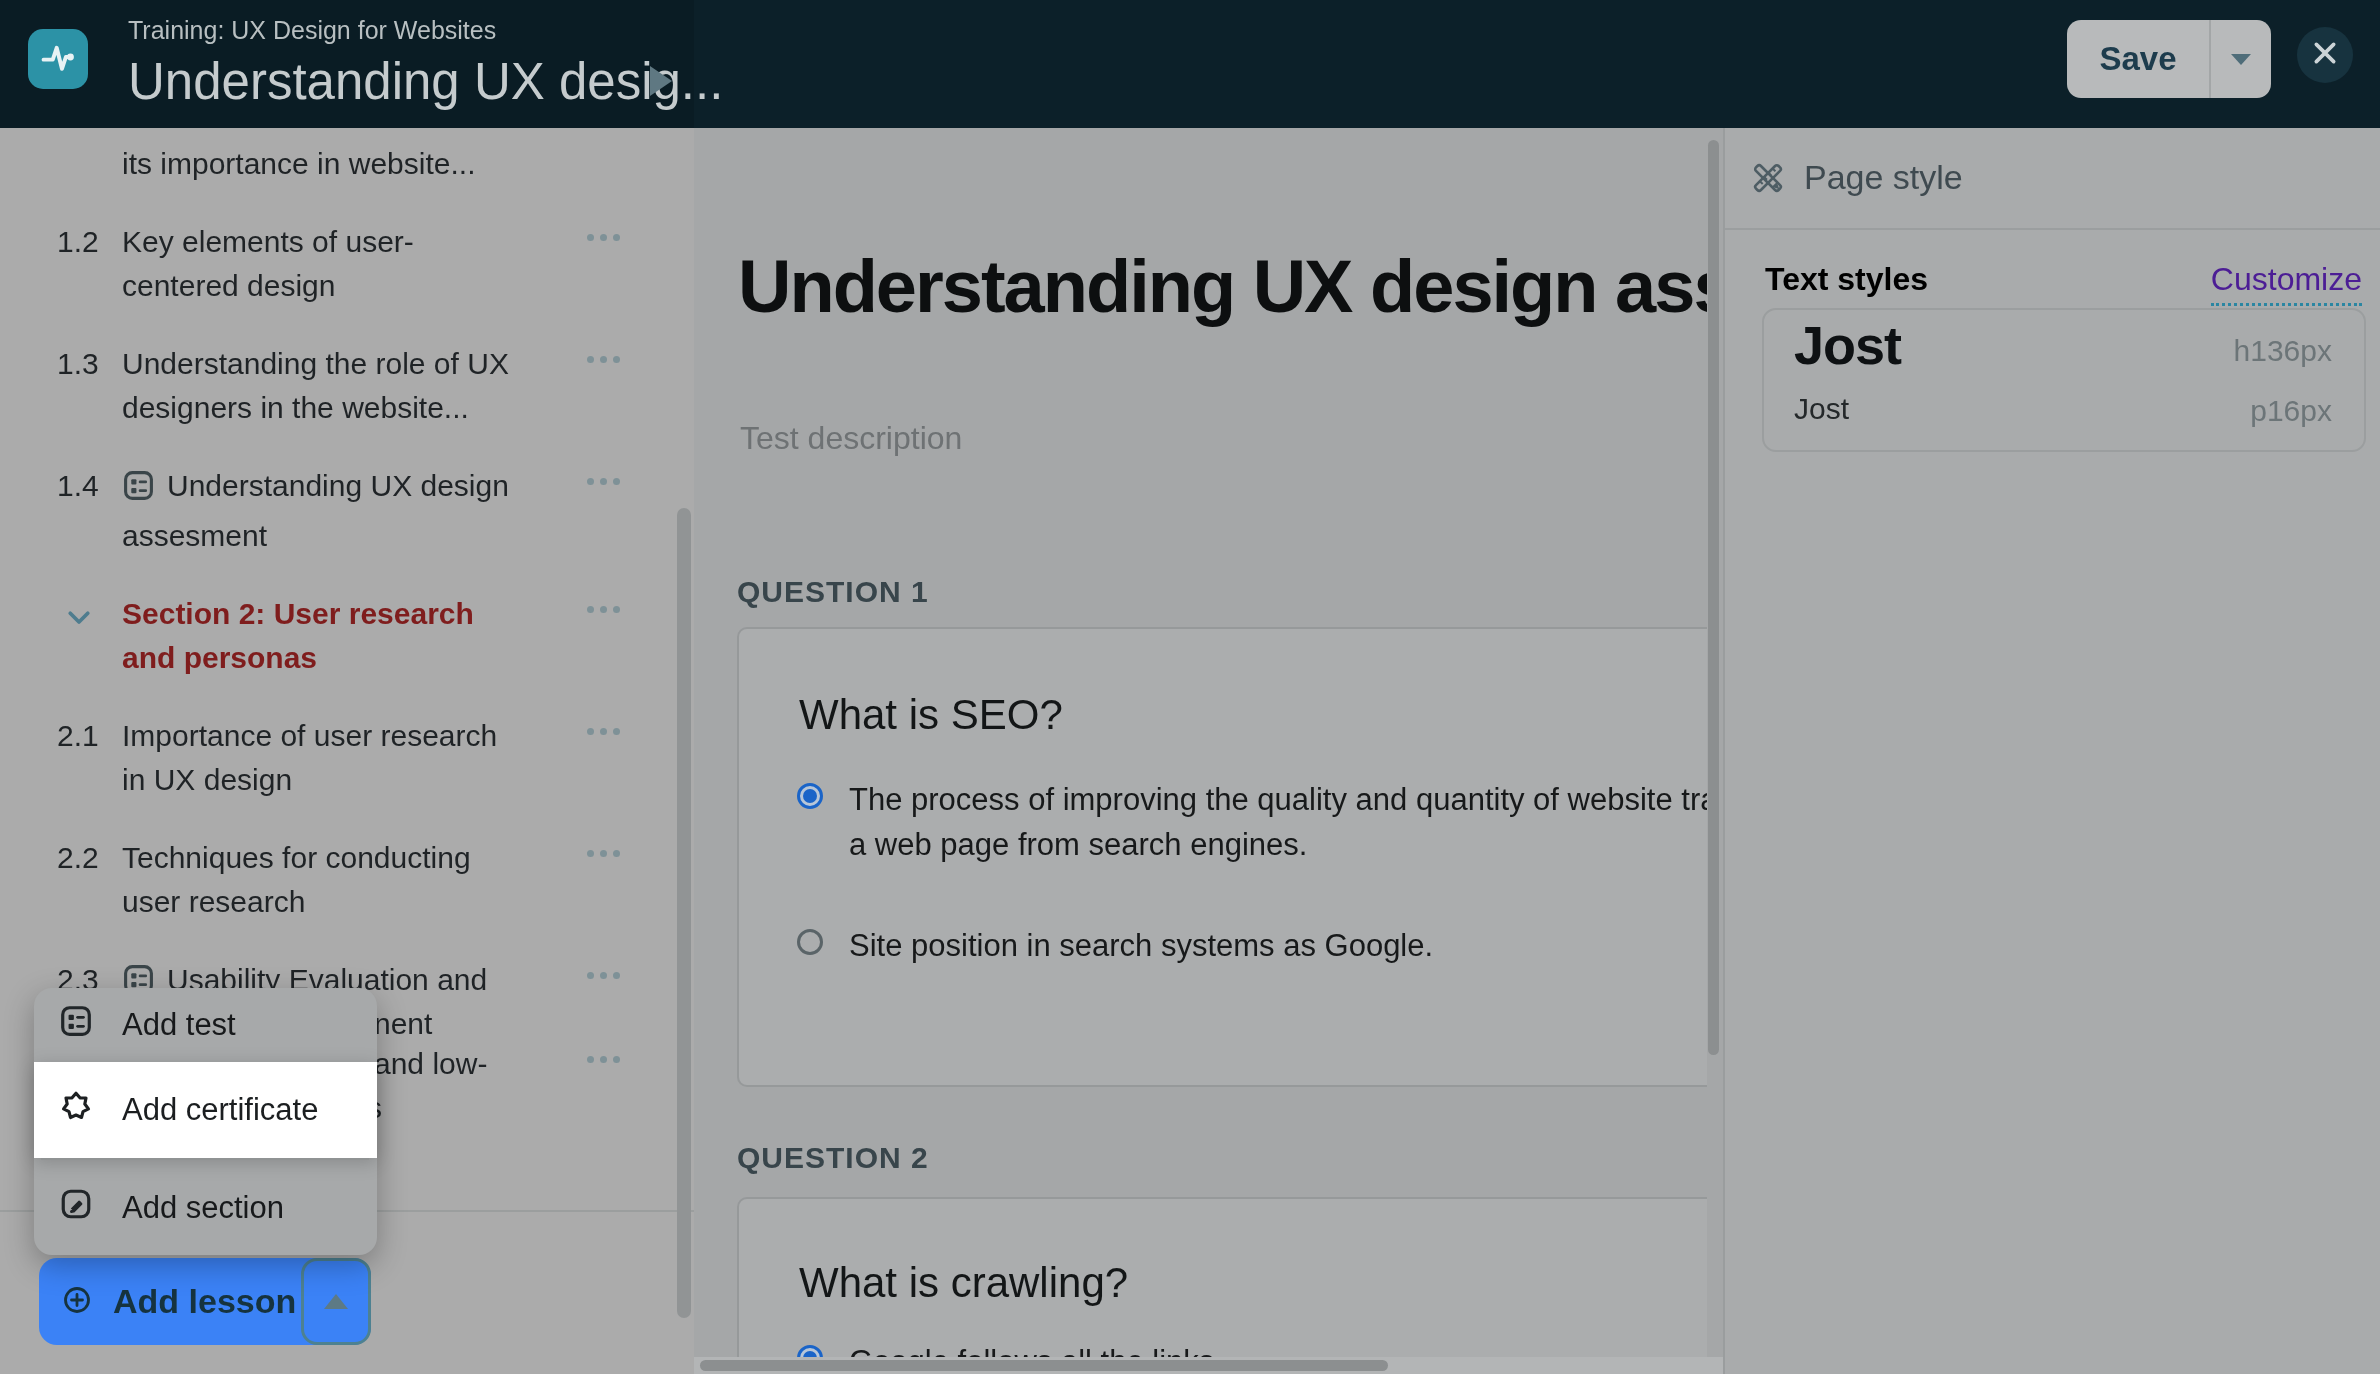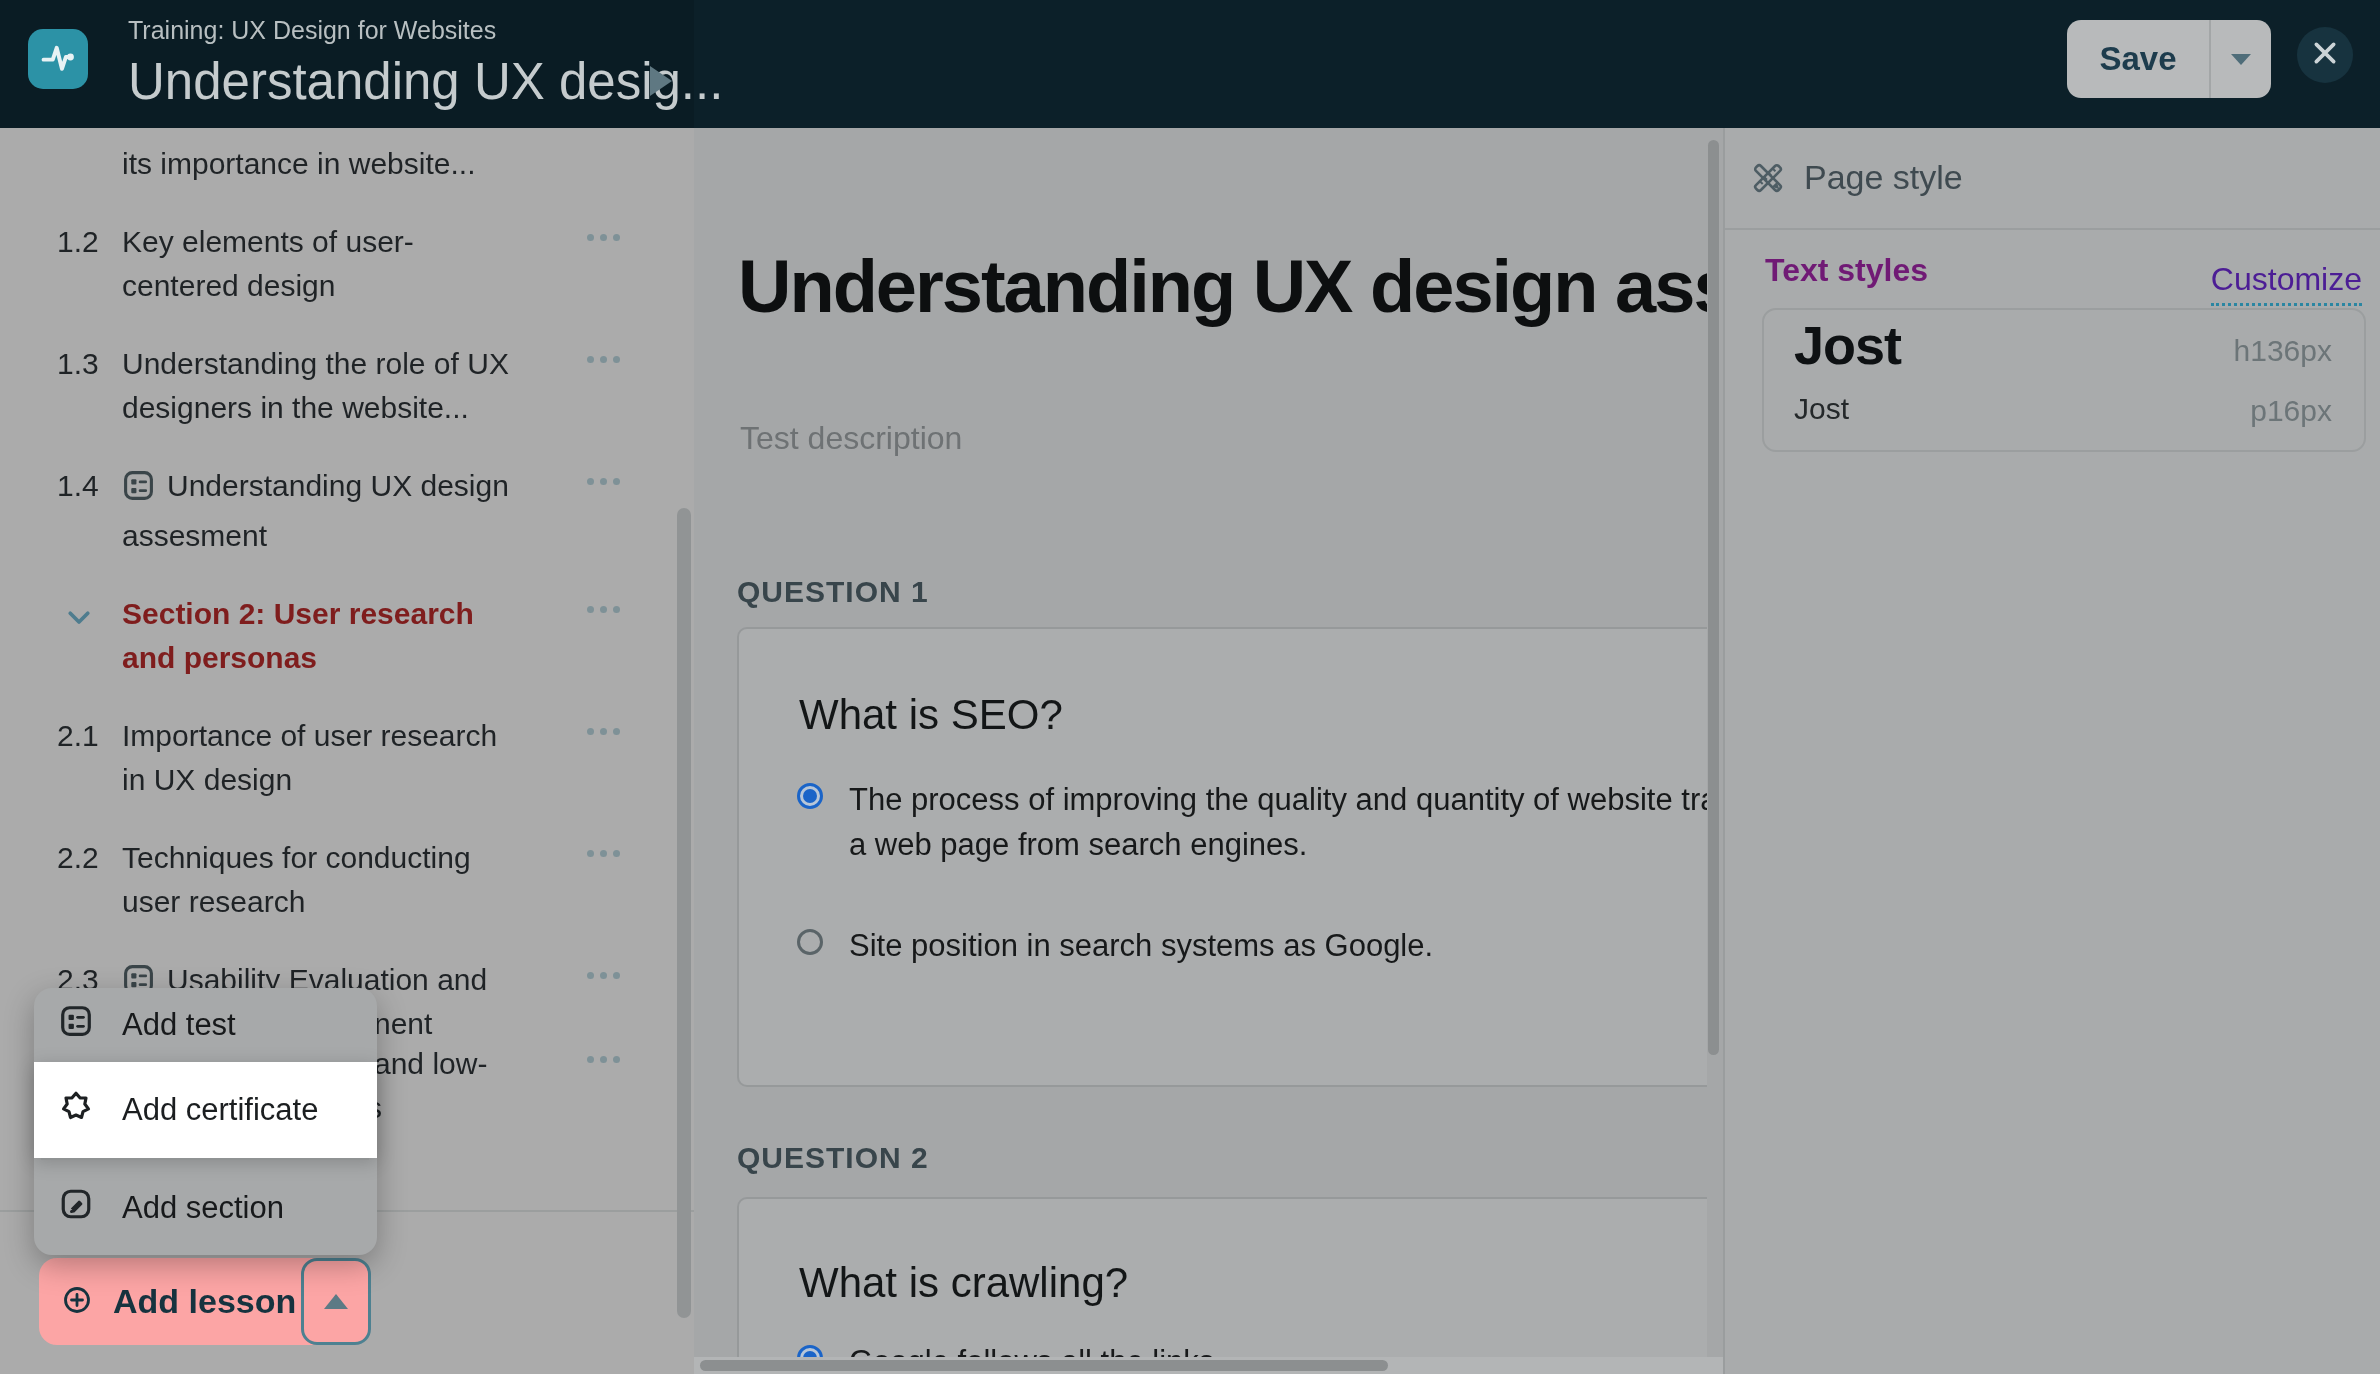--- a/index.html
+++ b/index.html
@@ -30,21 +30,21 @@
   .side-item .ln{display:block;white-space:nowrap;}
   .side-item.selected::before{content:"";position:absolute;left:35px;right:46px;top:-27px;bottom:-10px;background:#9fa4a5;border-radius:12px;z-index:-1;}
   .side-item.section{font-weight:bold;color:#7f1d1d;}
   .chevron{position:absolute;left:64px;top:8px;}
   .dots{position:absolute;left:587px;top:14px;display:flex;gap:6px;cursor:pointer;}
   .dots i{width:7px;height:7px;border-radius:50%;background:#7e9197;display:block;}
   .t-icon{display:inline-block;vertical-align:-6px;margin-right:12px;}
   .frag{position:absolute;white-space:nowrap;}
   .side-scroll{position:absolute;left:677px;top:380px;width:14px;height:810px;border-radius:7px;background:#919495;cursor:pointer;}
   .side-footer{position:absolute;left:0;top:1082px;width:694px;height:164px;border-top:2px solid #9b9e9e;}
-  .add-lesson{position:absolute;left:39px;top:1130px;width:332px;height:87px;background:#fca5a5;border-radius:18px;display:flex;align-items:center;cursor:pointer;}
+  .add-lesson{position:absolute;left:39px;top:1130px;width:332px;height:87px;background:#3b82f6;border-radius:18px;display:flex;align-items:center;cursor:pointer;}
   .add-lesson .plus{margin-left:24px;}
   .add-lesson .lbl{margin-left:22px;font-size:34px;font-weight:bold;color:#16333f;}
   .collapse-seg{position:absolute;right:0;top:0;width:70px;height:87px;border:3px solid #4d8191;border-radius:16px;box-sizing:border-box;display:flex;align-items:center;justify-content:center;cursor:pointer;}
   .up-tri{width:0;height:0;border-bottom:15px solid #5d7a85;border-left:12px solid transparent;border-right:12px solid transparent;}
 
   
   .popup{position:absolute;left:34px;top:988px;width:343px;background:#a7a9aa;border-radius:18px;z-index:60;box-shadow:0 10px 30px rgba(0,0,0,0.28);}
   .popup-item{display:flex;align-items:center;padding-left:25px;gap:29px;font-size:31px;font-weight:500;color:#17191b;cursor:pointer;}
   .popup-item.first{height:74px;border-radius:18px 18px 0 0;}
   .popup-item.spotlight{height:96px;background:#ffffff;color:#1b1e20;box-shadow:0 4px 18px rgba(0,0,0,0.20);}
@@ -69,21 +69,21 @@
   .v-scroll{position:absolute;left:1708px;top:140px;width:11px;height:915px;border-radius:6px;background:#8c8f90;z-index:40;cursor:pointer;}
   .h-track{position:absolute;left:694px;top:1357px;width:1029px;height:17px;background:#b3b5b6;z-index:41;}
   .h-thumb{position:absolute;left:6px;top:3px;width:688px;height:11px;border-radius:6px;background:#8c8f90;cursor:pointer;}
 
   
   .panel{position:absolute;left:1723px;top:128px;width:657px;height:1246px;background:#a9abac;border-left:2px solid #9a9d9e;box-sizing:border-box;}
   .panel-head{position:absolute;left:0;top:0;width:100%;height:100px;}
   .panel-head .ph-icon{position:absolute;left:23px;top:30px;}
   .panel-head .ph-title{position:absolute;left:79px;top:30px;font-size:34px;font-weight:500;color:#3f4a50;}
   .panel-sep{position:absolute;left:0;top:100px;width:100%;height:2px;background:#9b9e9f;}
-  .ts-title{position:absolute;left:40px;top:124px;font-size:32px;font-weight:bold;color:#701a75;}
+  .ts-title{position:absolute;left:40px;top:133px;font-size:32px;font-weight:bold;color:#000000;}
   .customize{position:absolute;right:18px;top:133px;font-size:32px;color:#4c1d95;border-bottom:3px dotted #2b86a2;padding-bottom:5px;cursor:pointer;}
   .font-card{position:absolute;left:37px;top:180px;width:604px;height:144px;border:2px solid #9b9e9f;border-radius:14px;box-sizing:border-box;cursor:pointer;}
   .fc-preview{position:absolute;left:30px;top:4px;font-size:54px;font-weight:bold;letter-spacing:-1px;color:#0e1113;}
   .fc-name{position:absolute;left:30px;top:82px;font-size:30px;color:#24282a;}
   .fc-spec{position:absolute;right:32px;font-size:30px;color:#6c7578;display:flex;}
   .fc-spec.h1{top:24px;}
   .fc-spec.p{top:84px;}
 </style>
 </head>
 <body>

